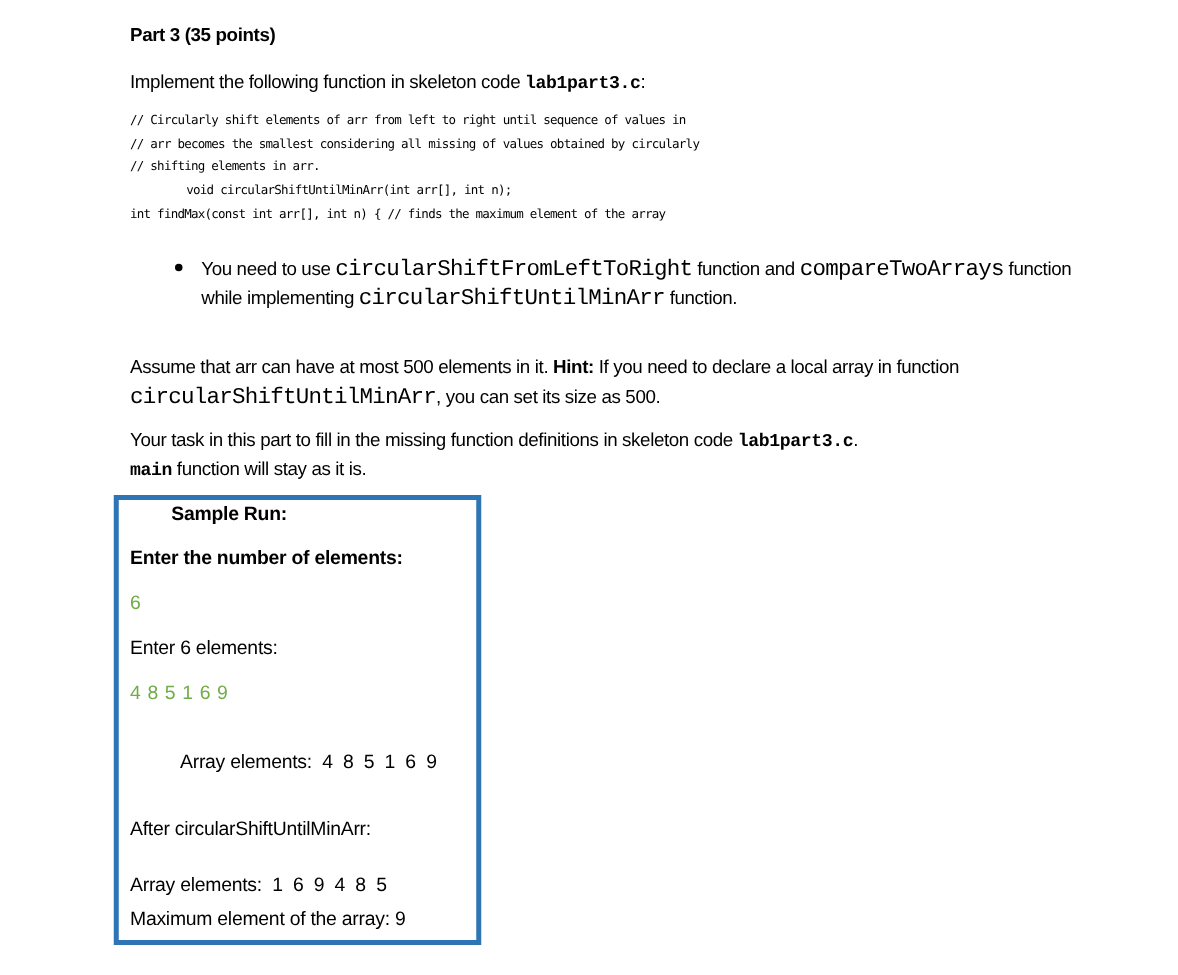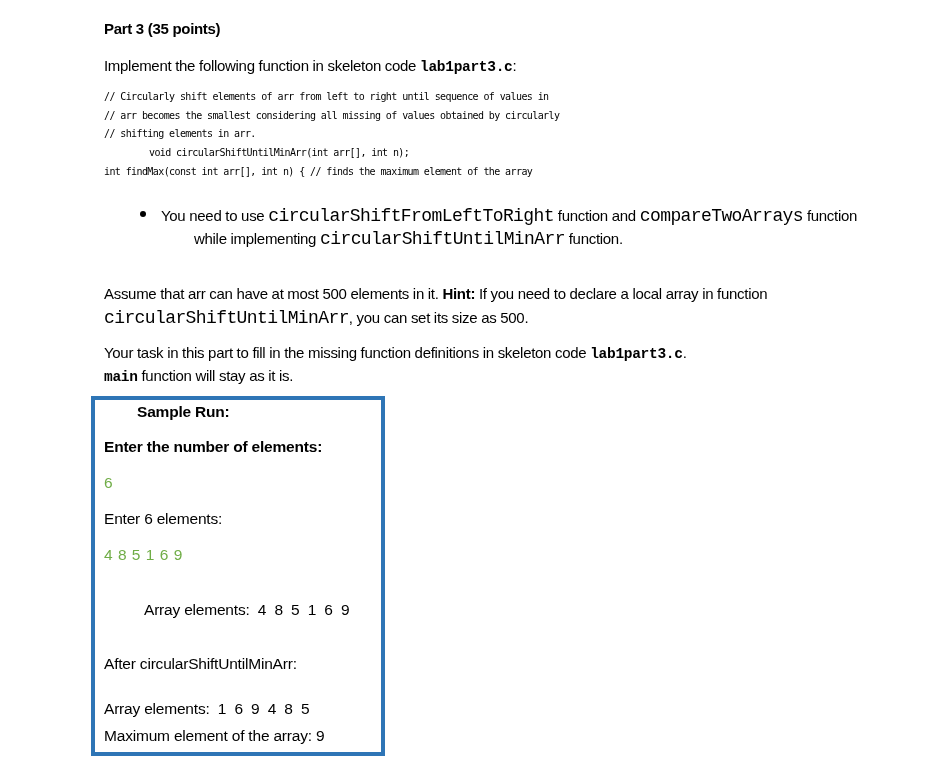--- a/index.html
+++ b/index.html
@@ -29,21 +29,21 @@
   <div class="abs code-line" style="left:104px; top:128px;">// shifting elements in arr.</div>
   <div class="abs code-line" style="left:109px; top:147px;margin-left:40px;">void circularShiftUntilMinArr(int arr[], int n);</div>
   <div class="abs code-line" style="left:104px; top:166px;">int findMax(const int arr[], int n) { // finds the maximum element of the array</div>
 </div>
 
 <div>
   <span class="bullet" style="left:140px; top:211px;"></span>
   <div class="abs body-text" style="left:161px; top:206px;">
     <span>You need to use </span><span class="mono-sm">circularShiftFromLeftToRight</span><span> function and </span><span class="mono-sm">compareTwoArrays</span><span> function</span>
   </div>
-  <div class="abs body-text" style="left:161px; top:229px;margin-left:33px;">
+  <div class="abs body-text" style="left:161px; top:229px;">
     <span>while implementing </span><span class="mono-sm">circularShiftUntilMinArr</span><span> function.</span>
   </div>
 </div>
 
 <div class="abs body-text" style="left:104px; top:285px;">
   <span>Assume that arr can have at most 500 elements in it. </span><b>Hint:</b><span> If you need to declare a local array in function</span>
 </div>
 <div class="abs body-text" style="left:104px; top:308px;">
   <span class="mono-sm">circularShiftUntilMinArr</span><span>, you can set its size as 500.</span>
 </div>

